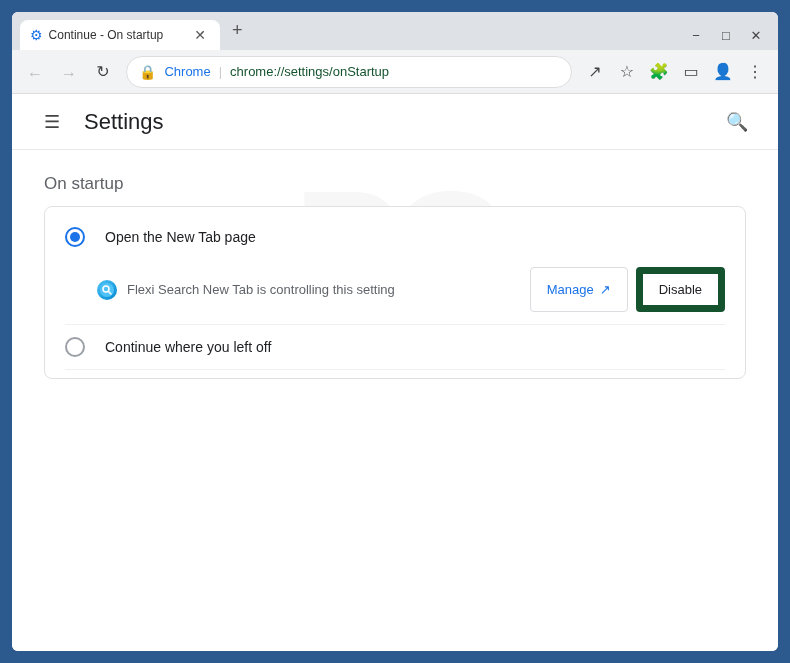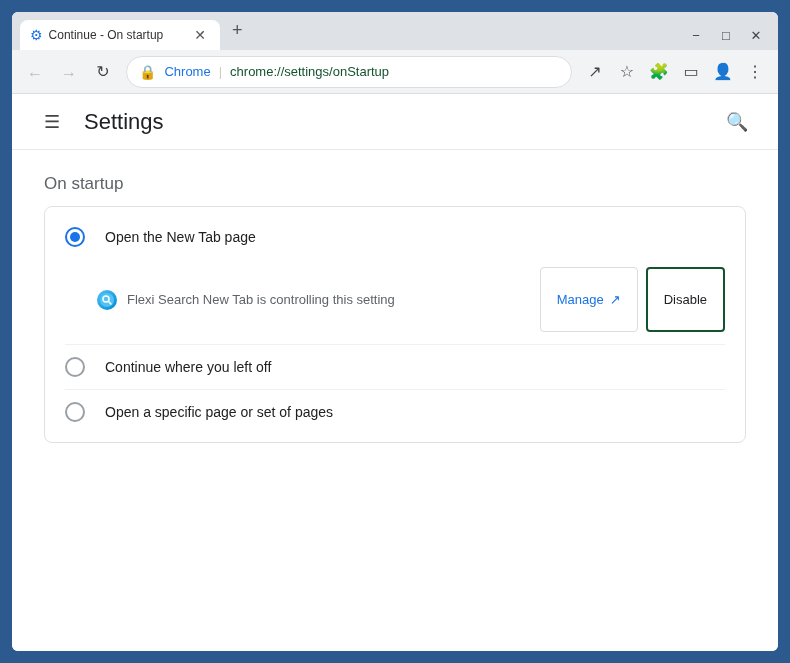--- a/index.html
+++ b/index.html
@@ -302,30 +302,30 @@
     }
     .sub-actions {
       display: flex;
       gap: 8px;
       margin-left: auto;
     }
     .btn-manage {
       border: 1px solid #dadce0;
       background: #fff;
       border-radius: 4px;
-      padding: 24px 16px;
+      padding: 14px 16px;
       font-size: 13px;
       color: #1a73e8;
       cursor: pointer;
       display: flex;
       align-items: center;
       gap: 6px;
     }
     .btn-disable {
-      border: 2px solid #14532d;
+      border: 7px solid #14532d;
       background: #fff;
       border-radius: 4px;
       padding: 6px 16px;
       font-size: 13px;
       color: #202124;
       cursor: pointer;
     }
     .option-divider {
       height: 1px;
       background: #f0f0f0;
@@ -416,21 +416,17 @@
 
           <div class="option-divider"></div>
 
           <div class="option-row">
             <div class="radio-btn unchecked"></div>
             <span class="option-label">Continue where you left off</span>
           </div>
 
           <div class="option-divider"></div>
 
-          <div class="option-row">
-            <div class="radio-btn unchecked"></div>
-            <span class="option-label">Open a specific page or set of pages</span>
-          </div>
         </div>
       </div>
     </div>
   </div>
 </div>
 
 </body></html>

